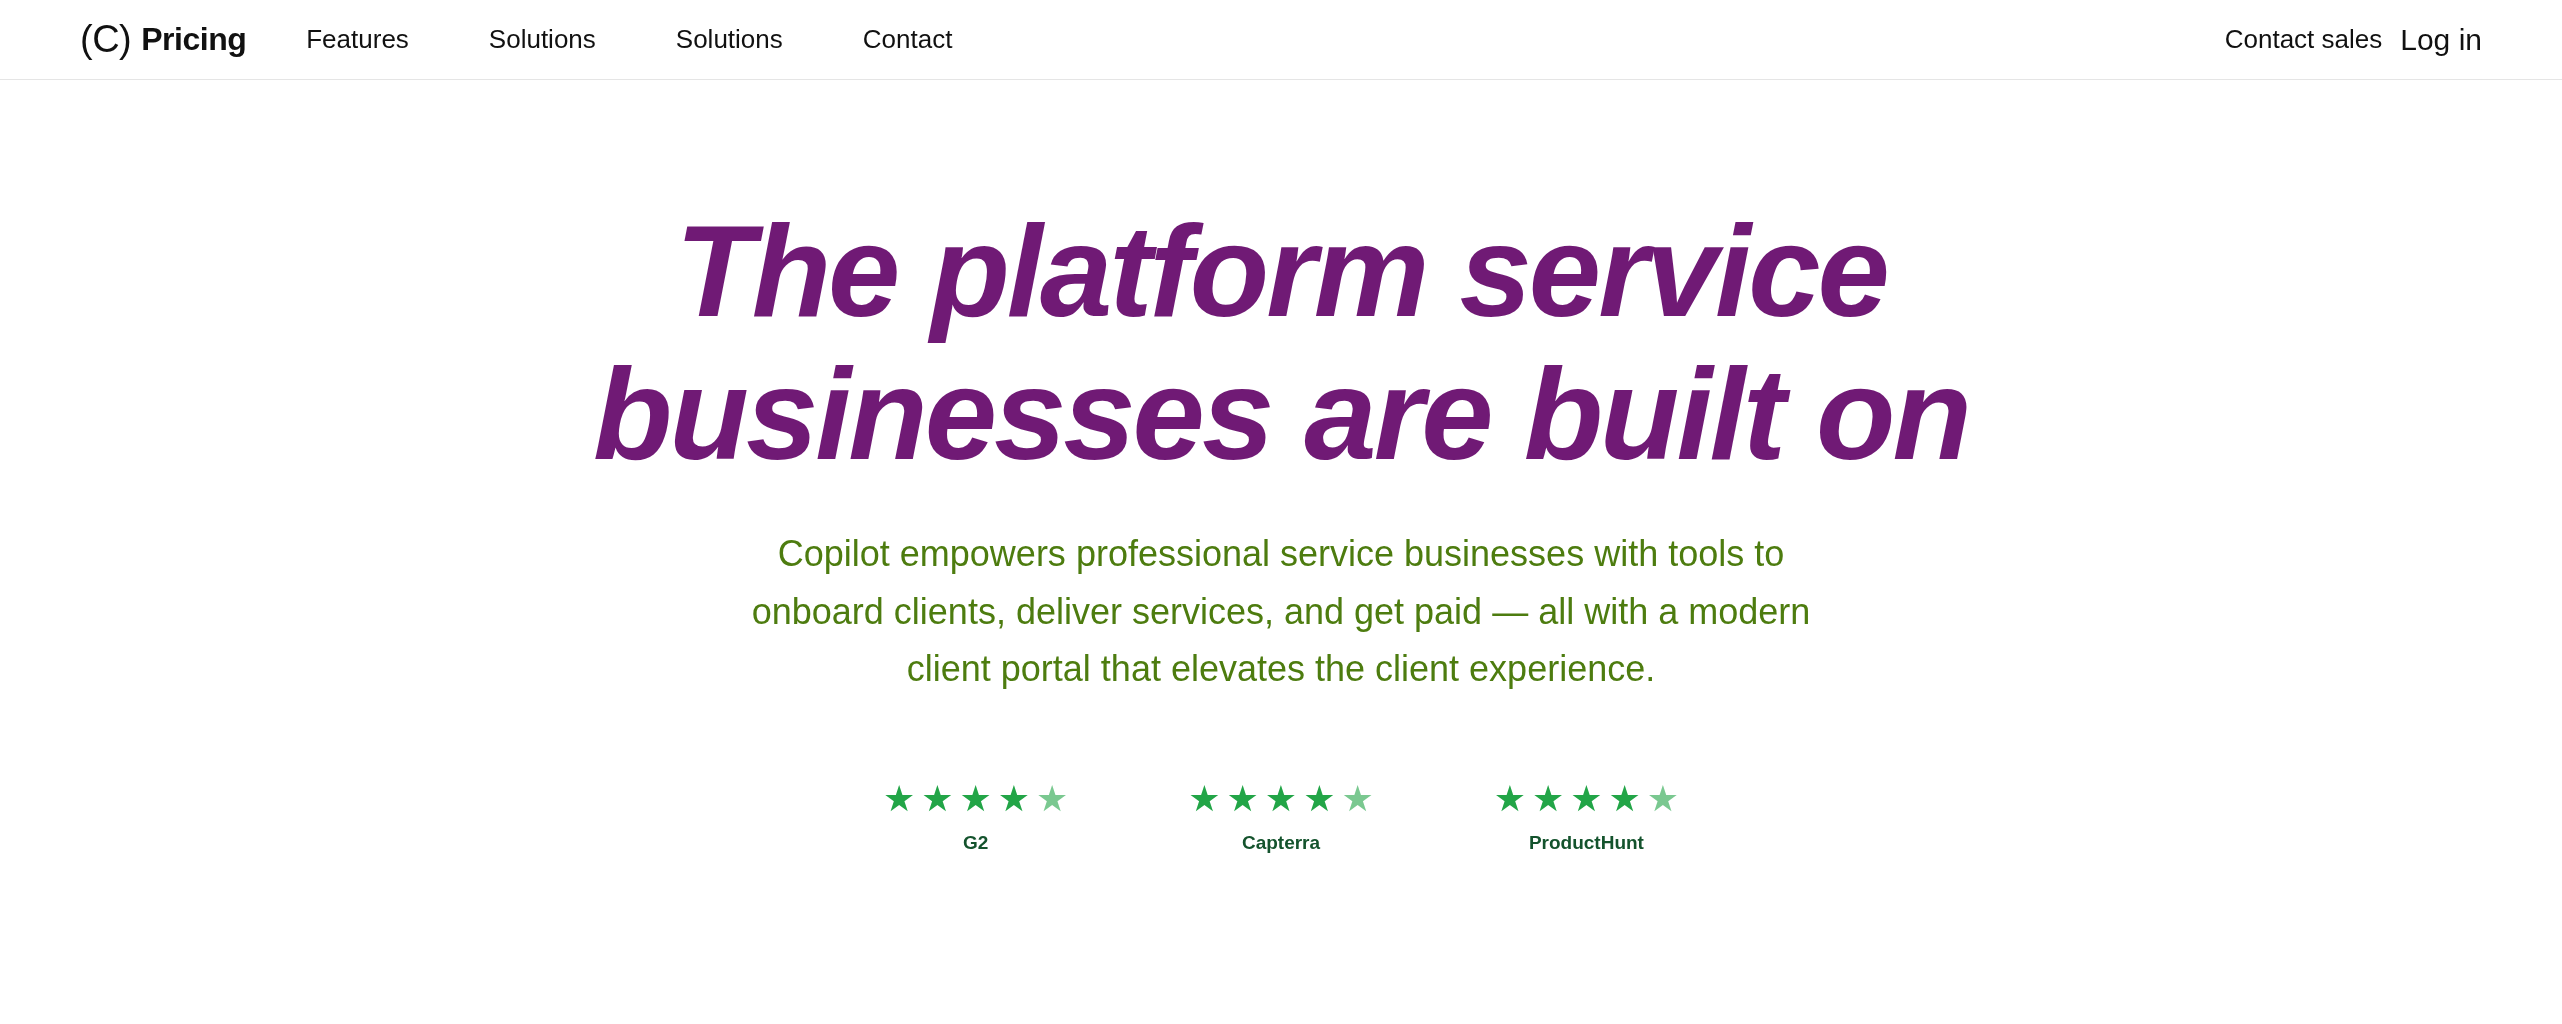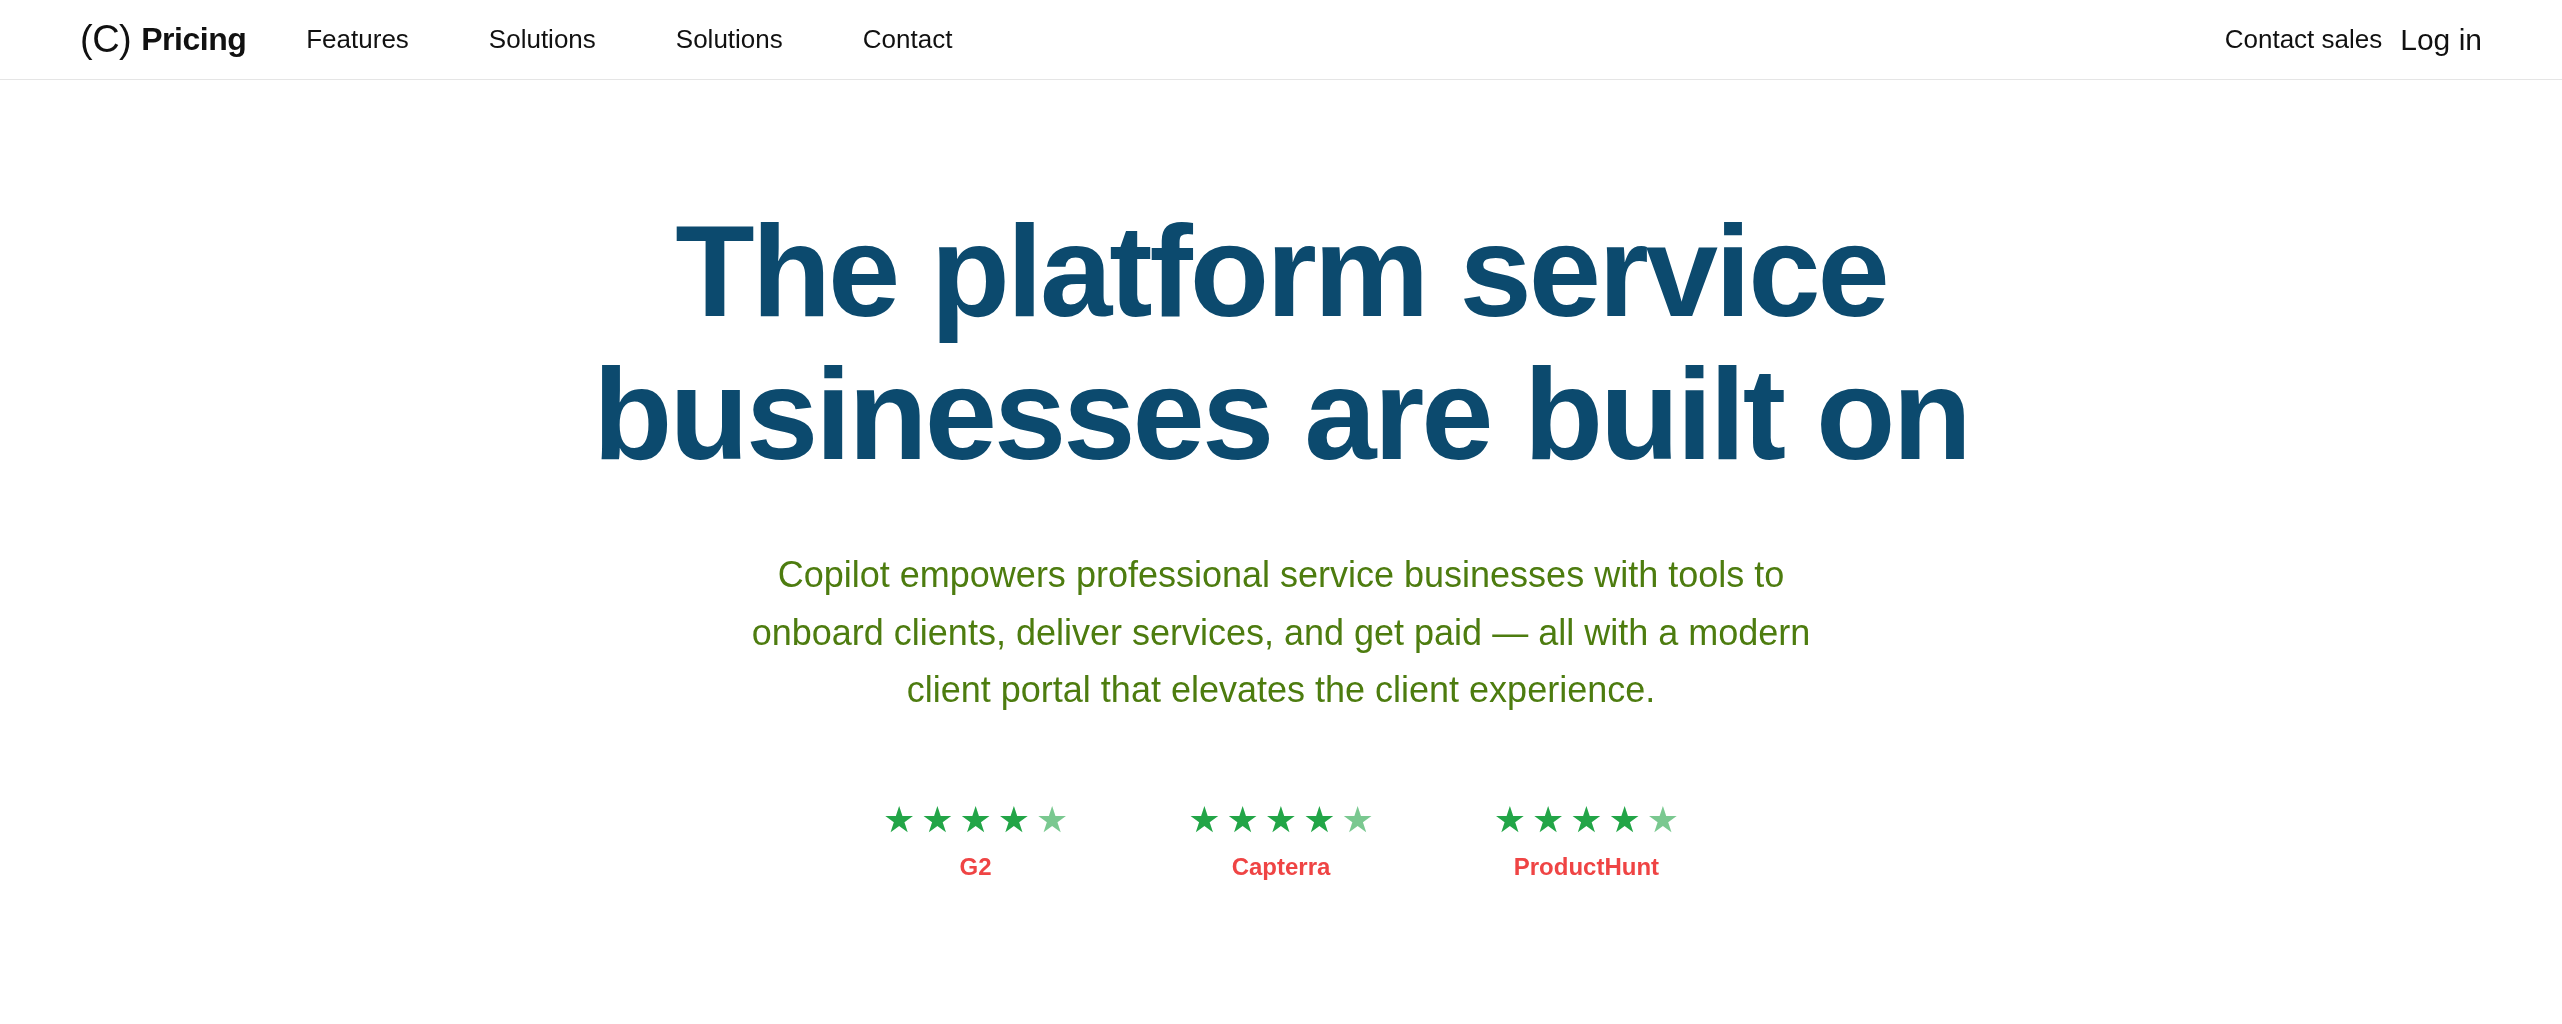--- a/index.html
+++ b/index.html
@@ -104,23 +104,24 @@
       justify-content: center;
       padding: 120px 200px 80px;
       text-align: center;
     }
 
     .hero-title {
       font-size: 130px;
       font-weight: 700;
       line-height: 1.1;
       letter-spacing: -3px;
-      color: #0c4a6e;
+      color: #701a75;
       max-width: 1800px;
-      margin-bottom: 60px;
+      margin-bottom: 39px;
+      font-style: italic;
     }
 
     .hero-subtitle {
       font-size: 36px;
       font-weight: 400;
       color: #4d7c0f;
       max-width: 1100px;
       line-height: 1.6;
       margin-bottom: 80px;
     }
@@ -149,23 +150,23 @@
       font-size: 36px;
     }
 
     .star-half {
       color: #22a547;
       font-size: 36px;
       opacity: 0.6;
     }
 
     .rating-label {
-      font-size: 24px;
+      font-size: 19px;
       font-weight: 600;
-      color: #ef4444;
+      color: #14532d;
     }
   </style>
 </head>
 <body>
 
 <nav>
   <div class="nav-left">
     <a class="logo" href="#">
       <span class="logo-icon">(C)</span>
       <span>Pricing</span>

